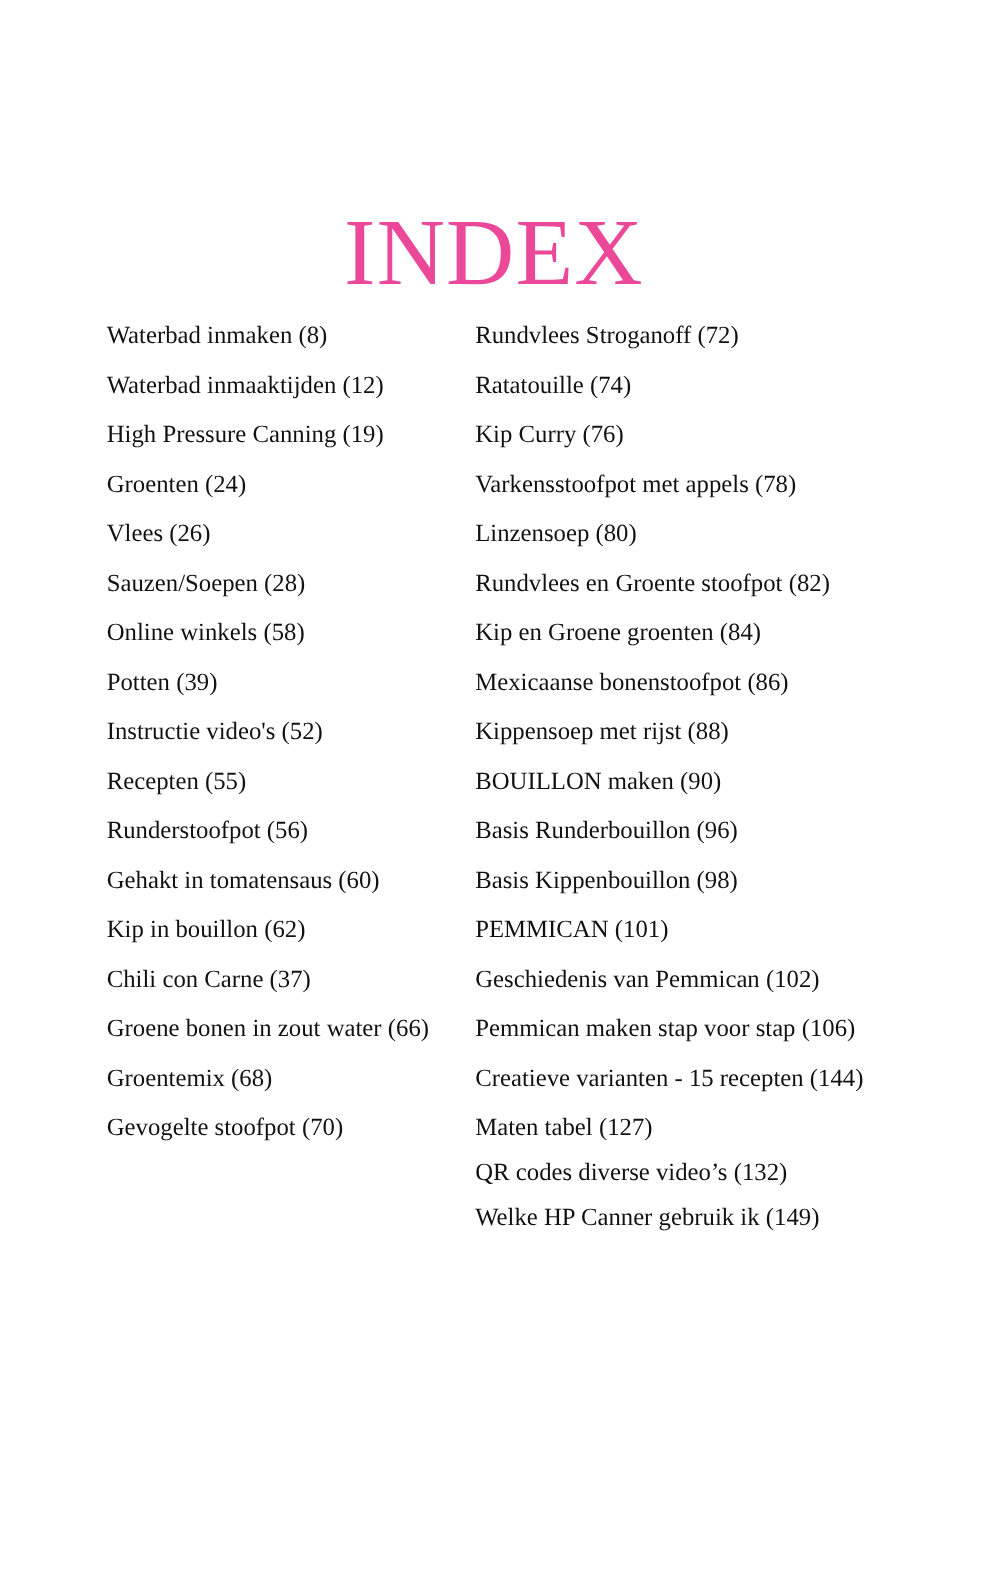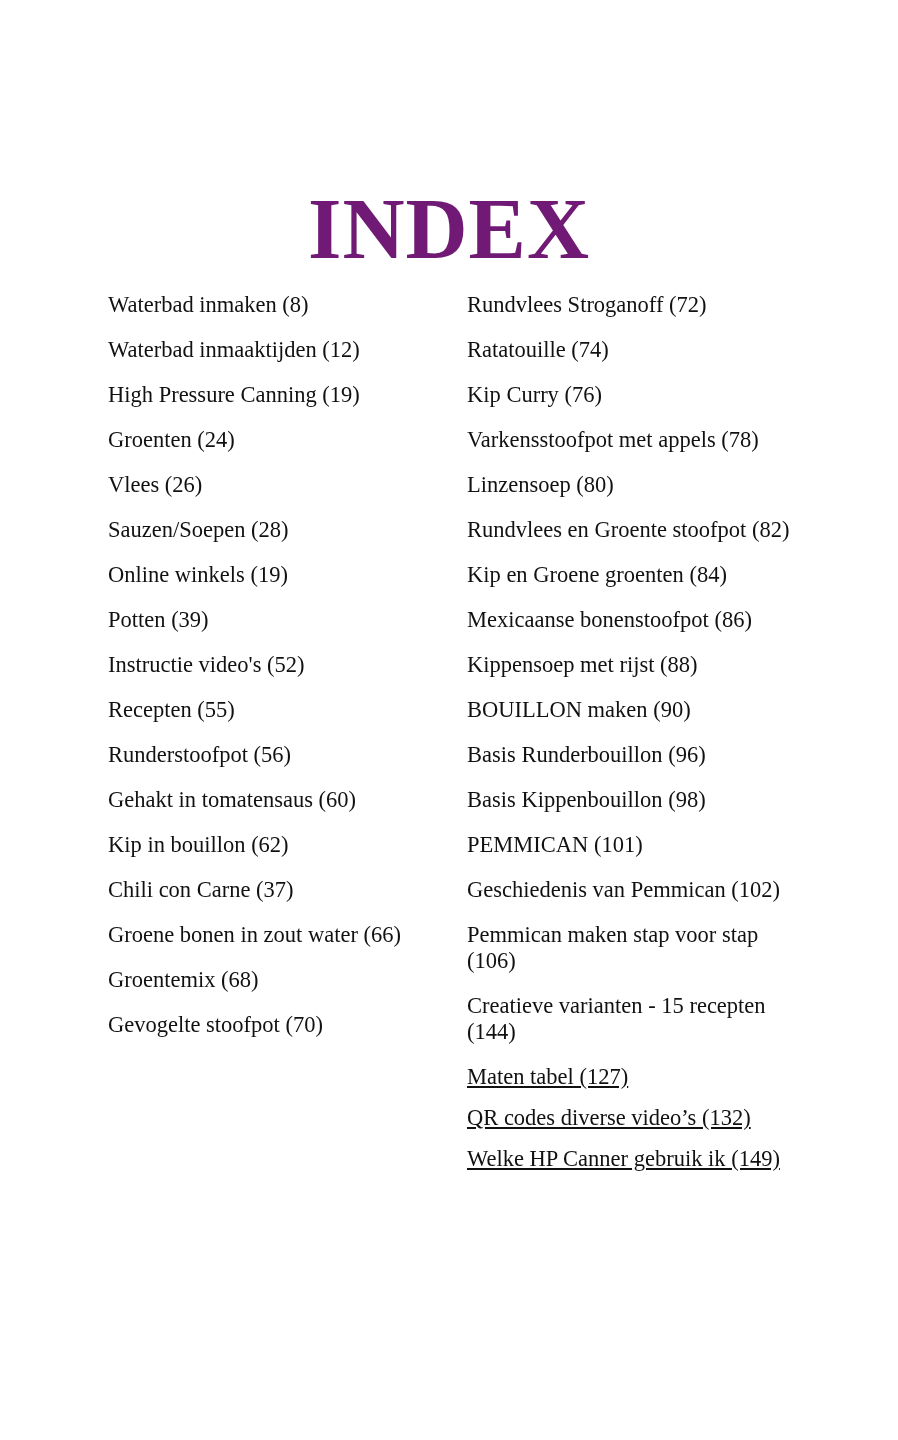--- a/index.html
+++ b/index.html
@@ -24,40 +24,40 @@
   }
 
   .page-title {
     position: absolute;
     top: 128px;
     left: 0;
     width: 898px;
     text-align: center;
     font-size: 86px;
     line-height: 1.0;
-    font-weight: 700;
+    font-weight: 400;
     letter-spacing: 1px;
-    color: #701a75;
+    color: #ec4899;
   }
 
   .index-columns {
     position: absolute;
     top: 292px;
     left: 0;
     width: 898px;
     height: 1000px;
   }
 
   .index-col {
     position: absolute;
     top: 0;
   }
 
   .col-left {
-    left: 108px;
+    left: 97px;
     width: 300px;
   }
 
   .col-right {
     left: 432px;
     width: 362px;
   }
 
   .index-entry {
     font-size: 22.5px;
@@ -65,45 +65,43 @@
     color: #111111;
     margin-bottom: 19px;
   }
 
   .index-entry.two-line {
     margin-bottom: 19px;
   }
 
   .col-right .index-entry {
     margin-bottom: 19px;
-    margin-left: 35px;
   }
 
   .col-right .index-entry.tight {
     margin-bottom: 15px;
-    text-decoration: underline;
   }
 </style>
 </head>
 <body>
 
 <div class="page">
 
   <h1 class="page-title">INDEX</h1>
 
   <div class="index-columns">
 
     <div class="index-col col-left">
       <div class="index-entry">Waterbad inmaken (8)</div>
       <div class="index-entry">Waterbad inmaaktijden (12)</div>
       <div class="index-entry">High Pressure Canning (19)</div>
       <div class="index-entry">Groenten (24)</div>
       <div class="index-entry">Vlees (26)</div>
       <div class="index-entry">Sauzen/Soepen (28)</div>
-      <div class="index-entry">Online winkels (19)</div>
+      <div class="index-entry">Online winkels (58)</div>
       <div class="index-entry">Potten (39)</div>
       <div class="index-entry">Instructie video's (52)</div>
       <div class="index-entry">Recepten (55)</div>
       <div class="index-entry">Runderstoofpot (56)</div>
       <div class="index-entry">Gehakt in tomatensaus (60)</div>
       <div class="index-entry">Kip in bouillon (62)</div>
       <div class="index-entry">Chili con Carne (37)</div>
       <div class="index-entry two-line">Groene bonen in zout water (66)</div>
       <div class="index-entry">Groentemix (68)</div>
       <div class="index-entry">Gevogelte stoofpot (70)</div>

